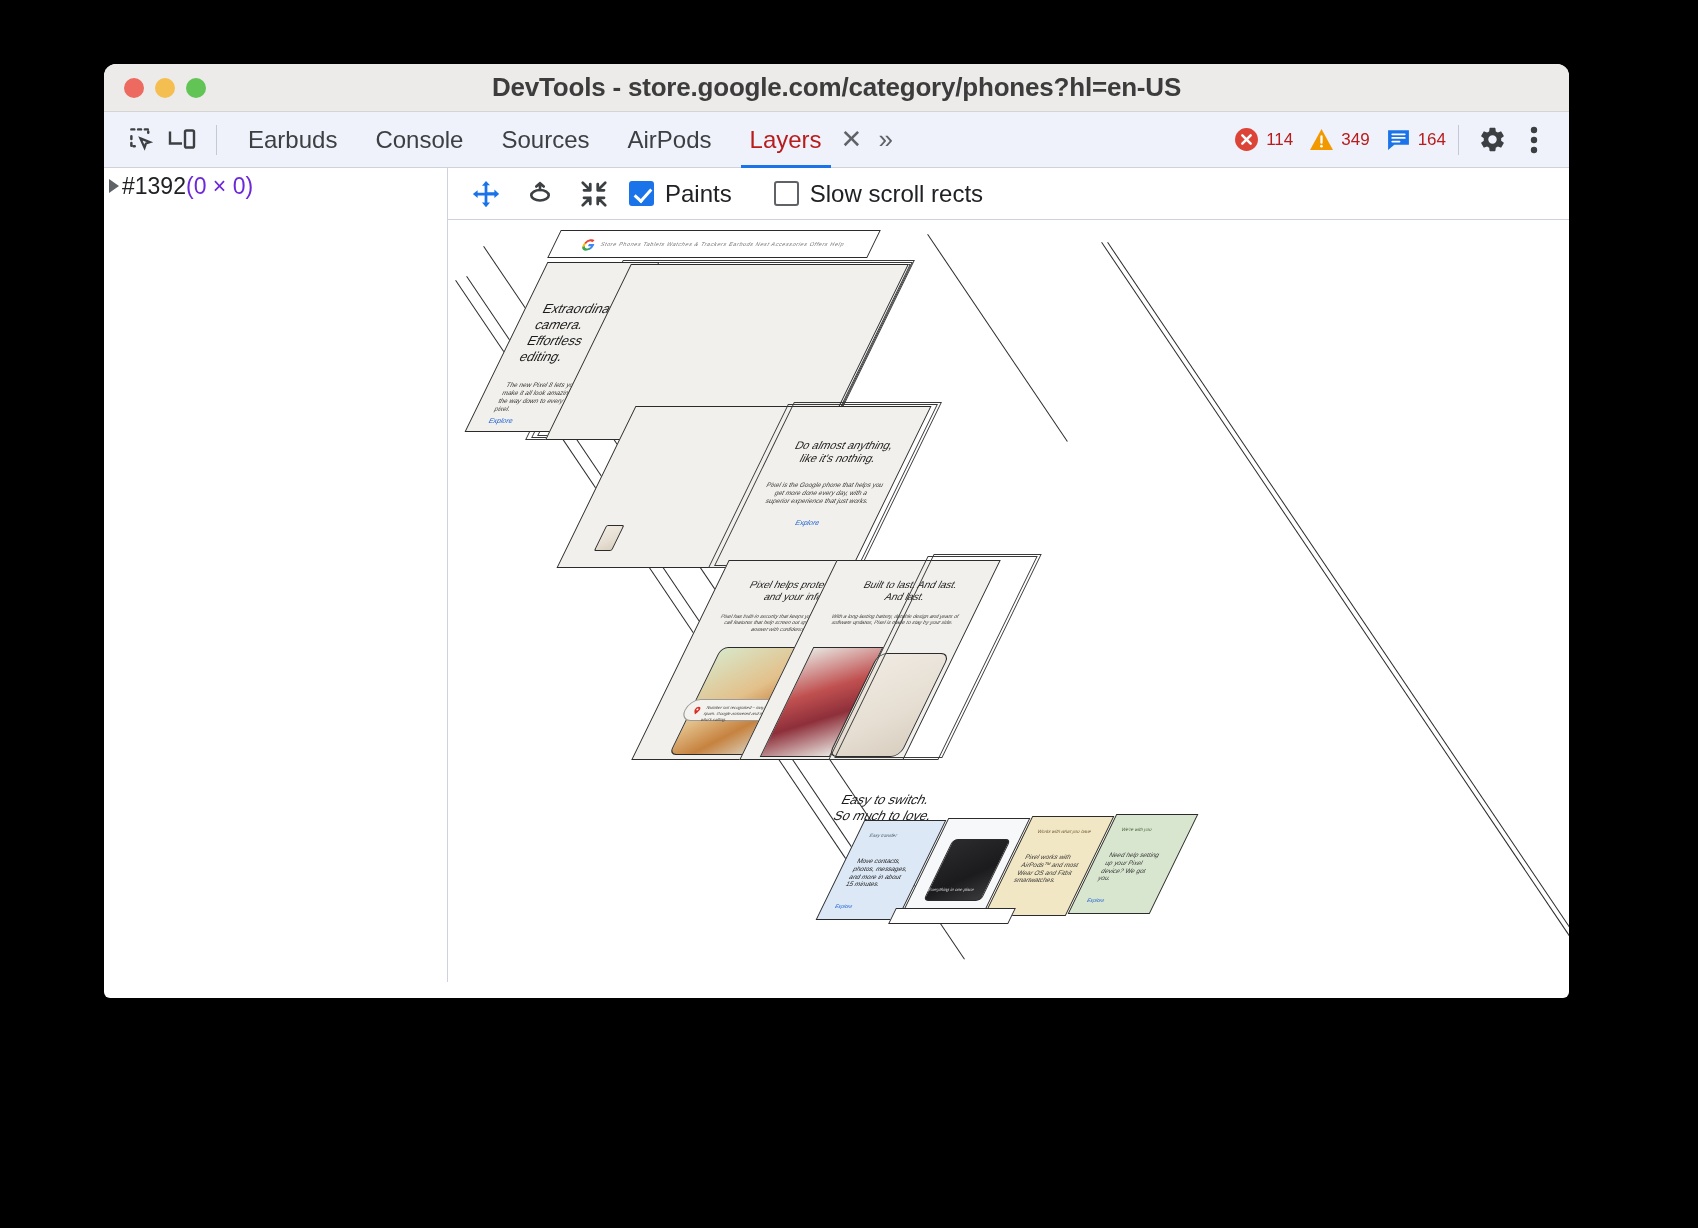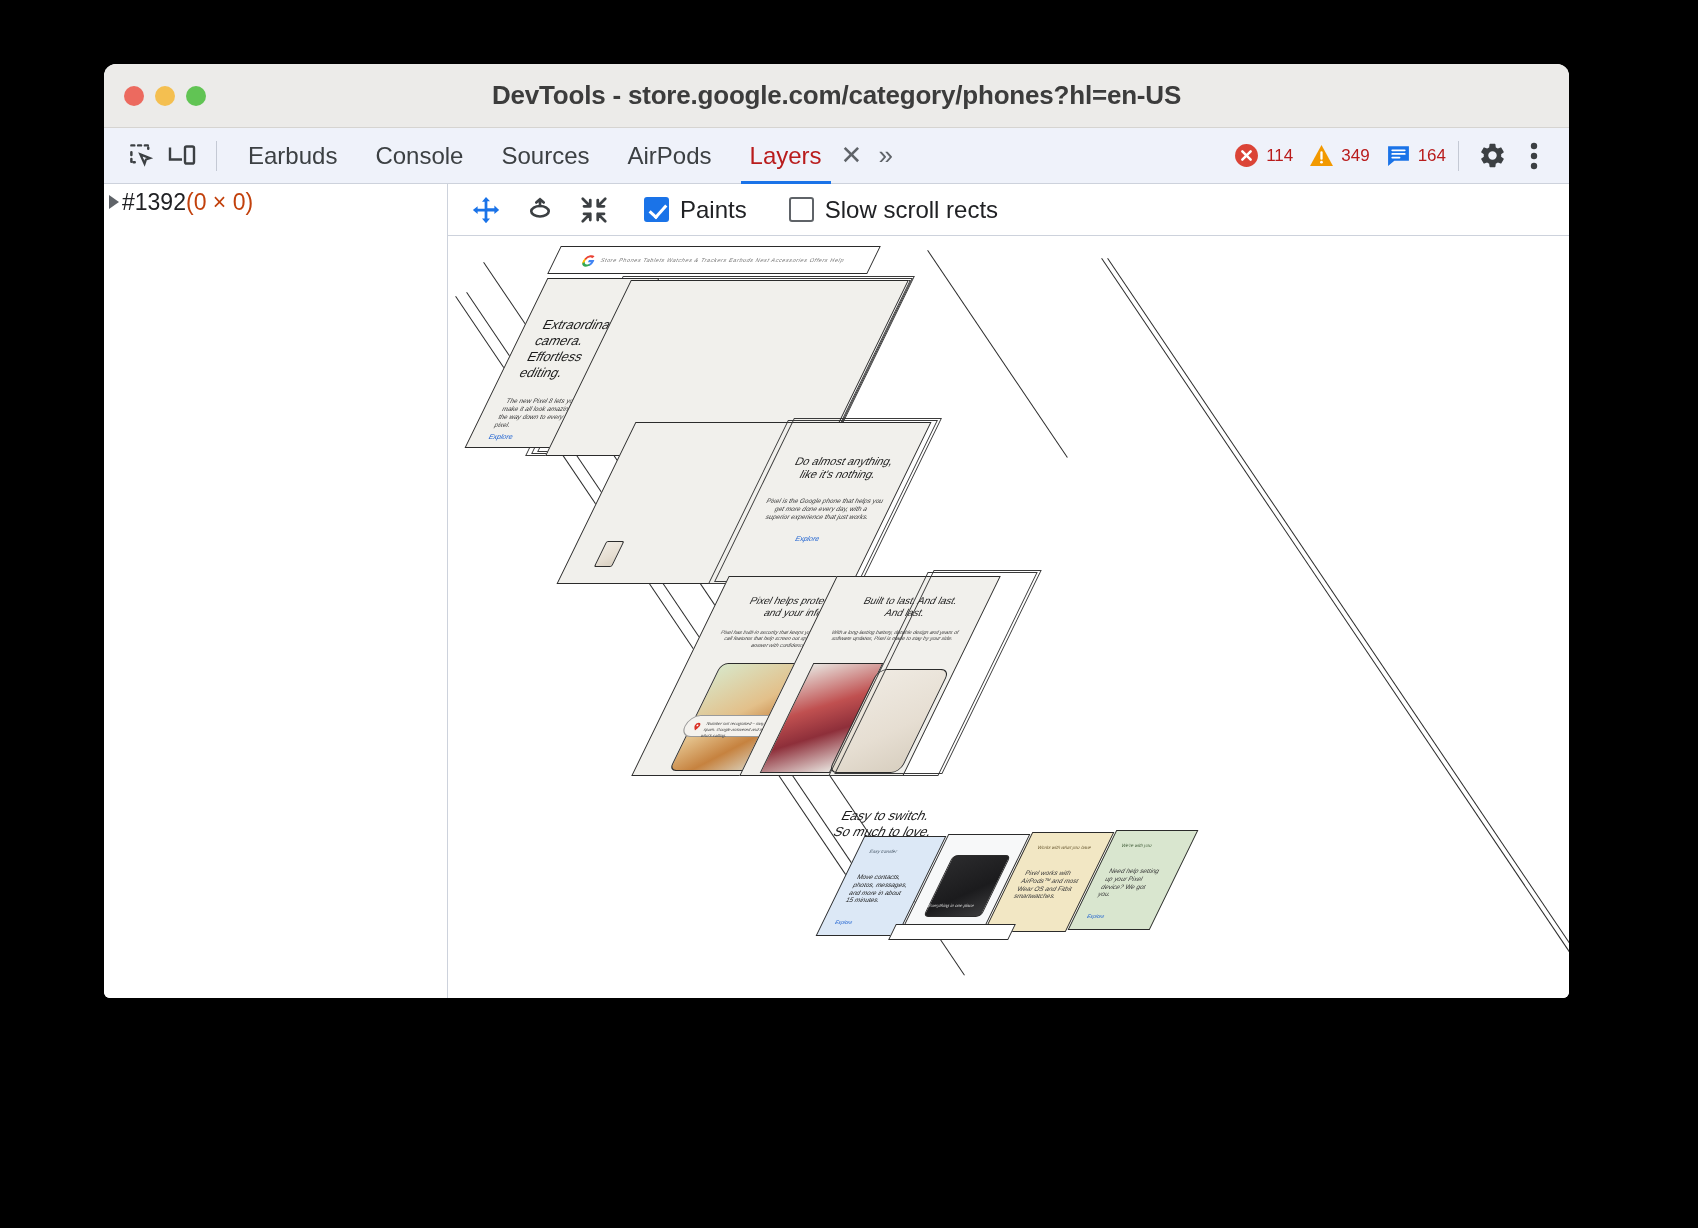--- a/index.html
+++ b/index.html
@@ -16,21 +16,21 @@
     width: 1465px; height: 934px;
     background: #ffffff;
     border-radius: 12px 12px 6px 6px;
     overflow: hidden;
     box-shadow: 0 8px 40px rgba(0,0,0,0.45);
   }
 
   
   #titlebar {
     position: relative;
-    height: 64px;
+    height: 48px;
     background: #ecebe9;
     border-bottom: 1px solid #d6d4d1;
     display: flex;
     align-items: center;
   }
   .traffic {
     display: flex; gap: 11px;
     margin-left: 20px;
   }
   .dot {
@@ -134,21 +134,21 @@
   }
   .tri {
     width: 0; height: 0;
     border-left: 10px solid #5f6368;
     border-top: 7px solid transparent;
     border-bottom: 7px solid transparent;
     margin-right: 3px;
     flex: 0 0 auto;
   }
   .tree-id { color: #202124; }
-  .tree-dim { color: #c2410c; }
+  .tree-dim { color: #6d28d9; }
 
   #right-pane {
     flex: 1 1 auto;
     display: flex;
     flex-direction: column;
     min-width: 0;
   }
 
   
   #layers-toolbar {
@@ -166,21 +166,21 @@
     display: flex; align-items: center; justify-content: center;
     border-radius: 4px;
   }
   .cb-wrap {
     display: flex; align-items: center;
     gap: 11px;
     font-size: 24px;
     color: #202124;
     white-space: nowrap;
   }
-  .cb-wrap.first { margin-left: 16px; }
+  .cb-wrap.first { margin-left: 1px; }
   .cb-wrap.second { margin-left: 28px; }
   .cb {
     width: 25px; height: 25px;
     border: 2px solid #5f6368;
     border-radius: 3px;
     background: #fff;
     flex: 0 0 auto;
     position: relative;
   }
   .cb.checked {

